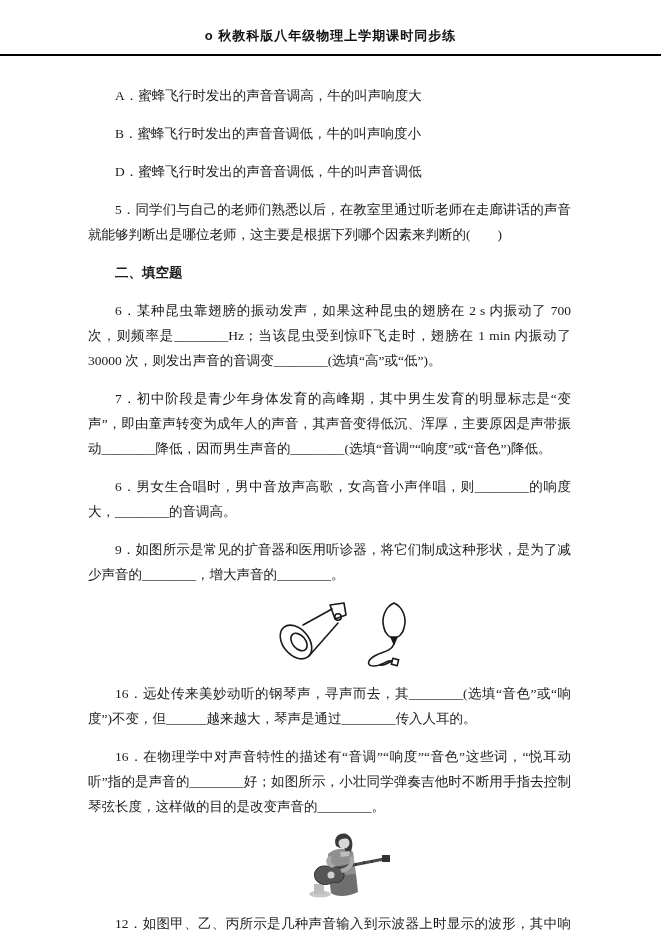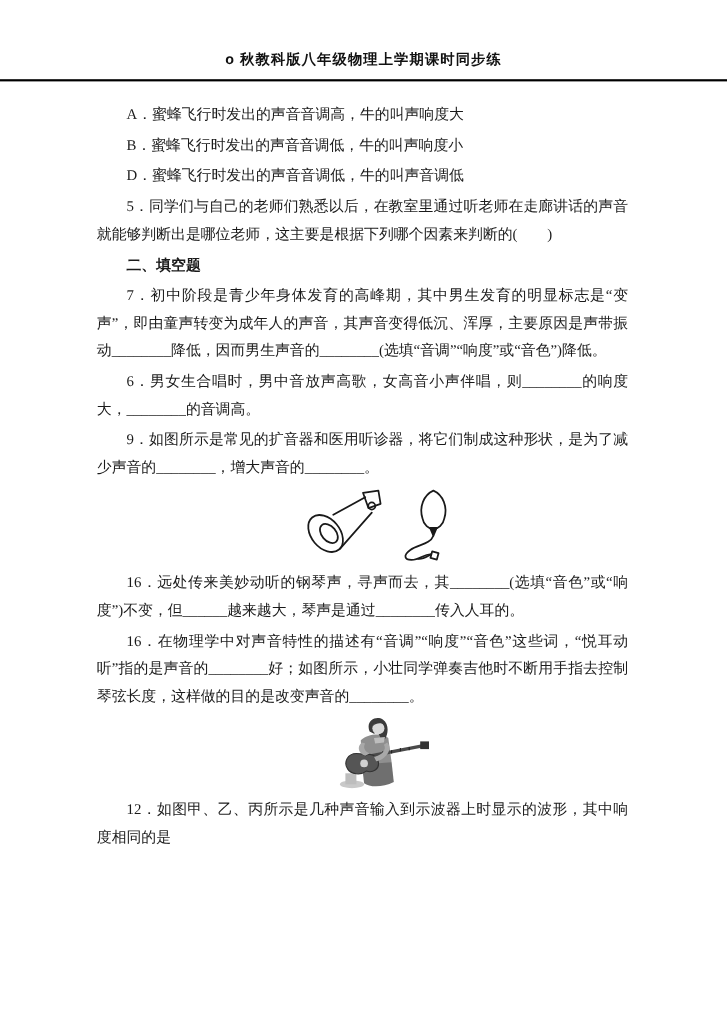--- a/index.html
+++ b/index.html
@@ -11,21 +11,21 @@
     position: relative;
     width: 661px;
     height: 935px;
     margin: 0 auto;
     background: #ffffff;
     color: #1a1a1a;
     font-family: "Liberation Serif", "DejaVu Serif", serif;
     overflow: hidden;
   }
   .page-header {
-    padding-top: 45px;
+    padding-top: 27px;
     text-align: center;
   }
   .header-title {
     font-family: "Liberation Sans", "DejaVu Sans", sans-serif;
     font-weight: bold;
     font-size: 13px;
     letter-spacing: 1px;
     color: #111;
   }
   .header-rule {
@@ -34,21 +34,21 @@
     width: 100%;
     height: 0;
   }
   .content {
     padding: 14px 90px 0 88px;
     font-size: 13.5px;
     line-height: 25px;
     text-align: justify;
   }
   .content p {
-    margin: 3px 0;
+    margin: 13px 0;
     text-indent: 2em;
   }
   .section-title {
     font-family: "Liberation Sans", "DejaVu Sans", sans-serif;
     font-weight: bold;
   }
   .figure {
     margin: 6px 0;
   }
   .figure-devices {
@@ -72,20 +72,21 @@
   <main class="content">
 
     <p>A．蜜蜂飞行时发出的声音音调高，牛的叫声响度大</p>
     <p>B．蜜蜂飞行时发出的声音音调低，牛的叫声响度小</p>
     <p>D．蜜蜂飞行时发出的声音音调低，牛的叫声音调低</p>
 
     <p>5．同学们与自己的老师们熟悉以后，在教室里通过听老师在走廊讲话的声音就能够判断出是哪位老师，这主要是根据下列哪个因素来判断的(　　)</p>
 
     <p class="section-title">二、填空题</p>
 
+    <p>6．某种昆虫靠翅膀的振动发声，如果这种昆虫的翅膀在 2 s 内振动了 700 次，则频率是________Hz；当该昆虫受到惊吓飞走时，翅膀在 1 min 内振动了 30000 次，则发出声音的音调变________(选填“高”或“低”)。</p>
 
     <p>7．初中阶段是青少年身体发育的高峰期，其中男生发育的明显标志是“变声”，即由童声转变为成年人的声音，其声音变得低沉、浑厚，主要原因是声带振动________降低，因而男生声音的________(选填“音调”“响度”或“音色”)降低。</p>
 
     <p>6．男女生合唱时，男中音放声高歌，女高音小声伴唱，则________的响度大，________的音调高。</p>
 
     <p>9．如图所示是常见的扩音器和医用听诊器，将它们制成这种形状，是为了减少声音的________，增大声音的________。</p>
 
     <div class="figure figure-devices">
       <svg width="160" height="68" viewBox="0 0 160 68" xmlns="http://www.w3.org/2000/svg">
 

